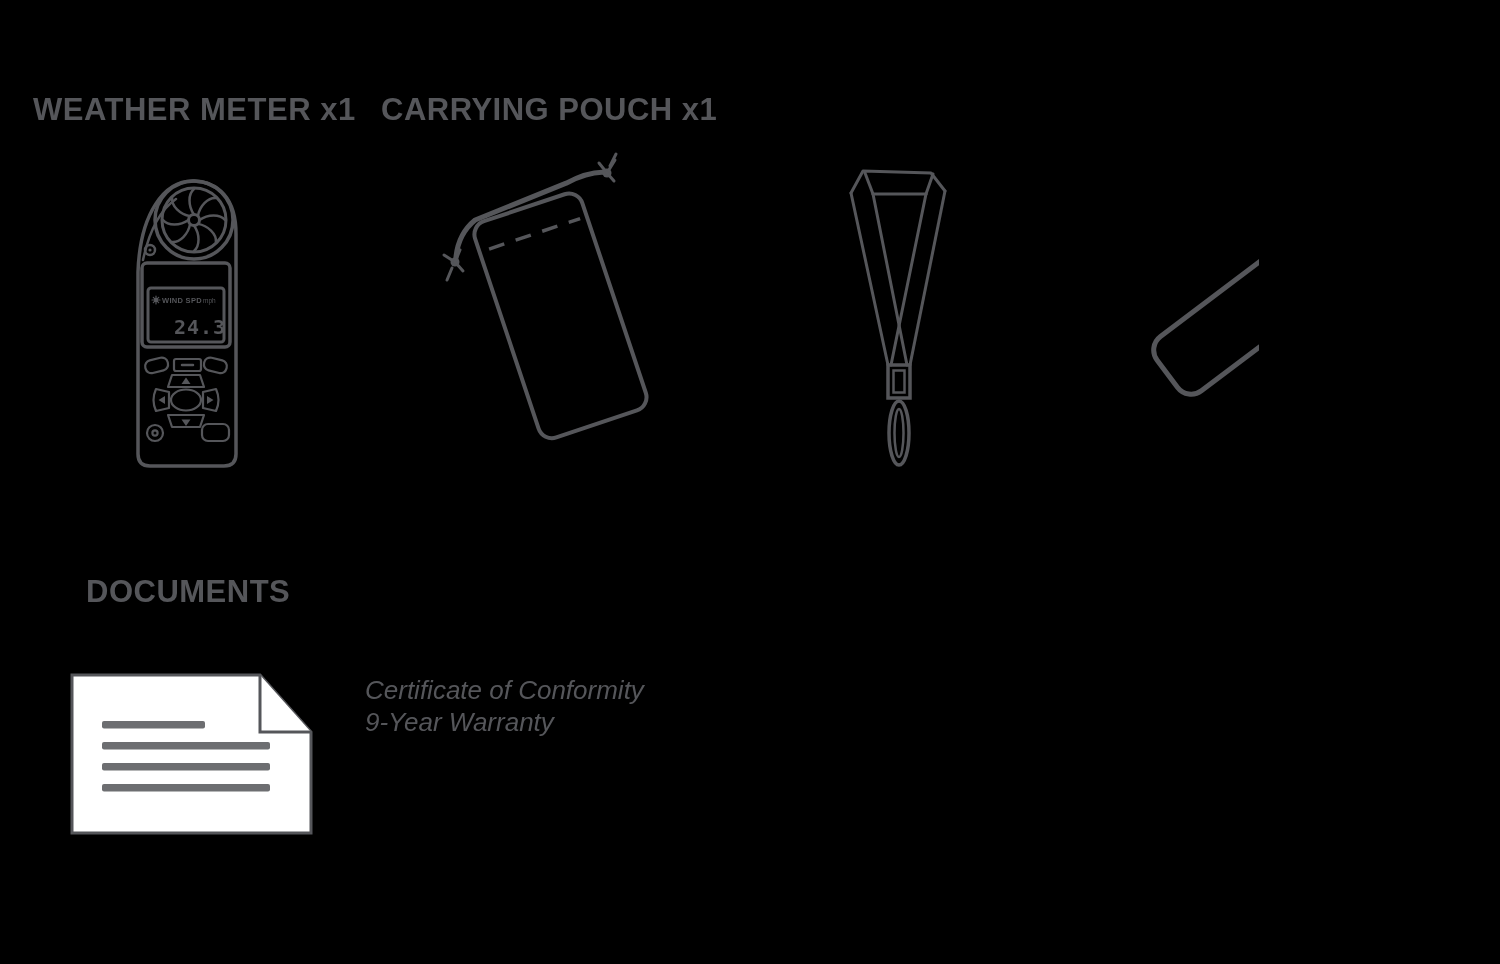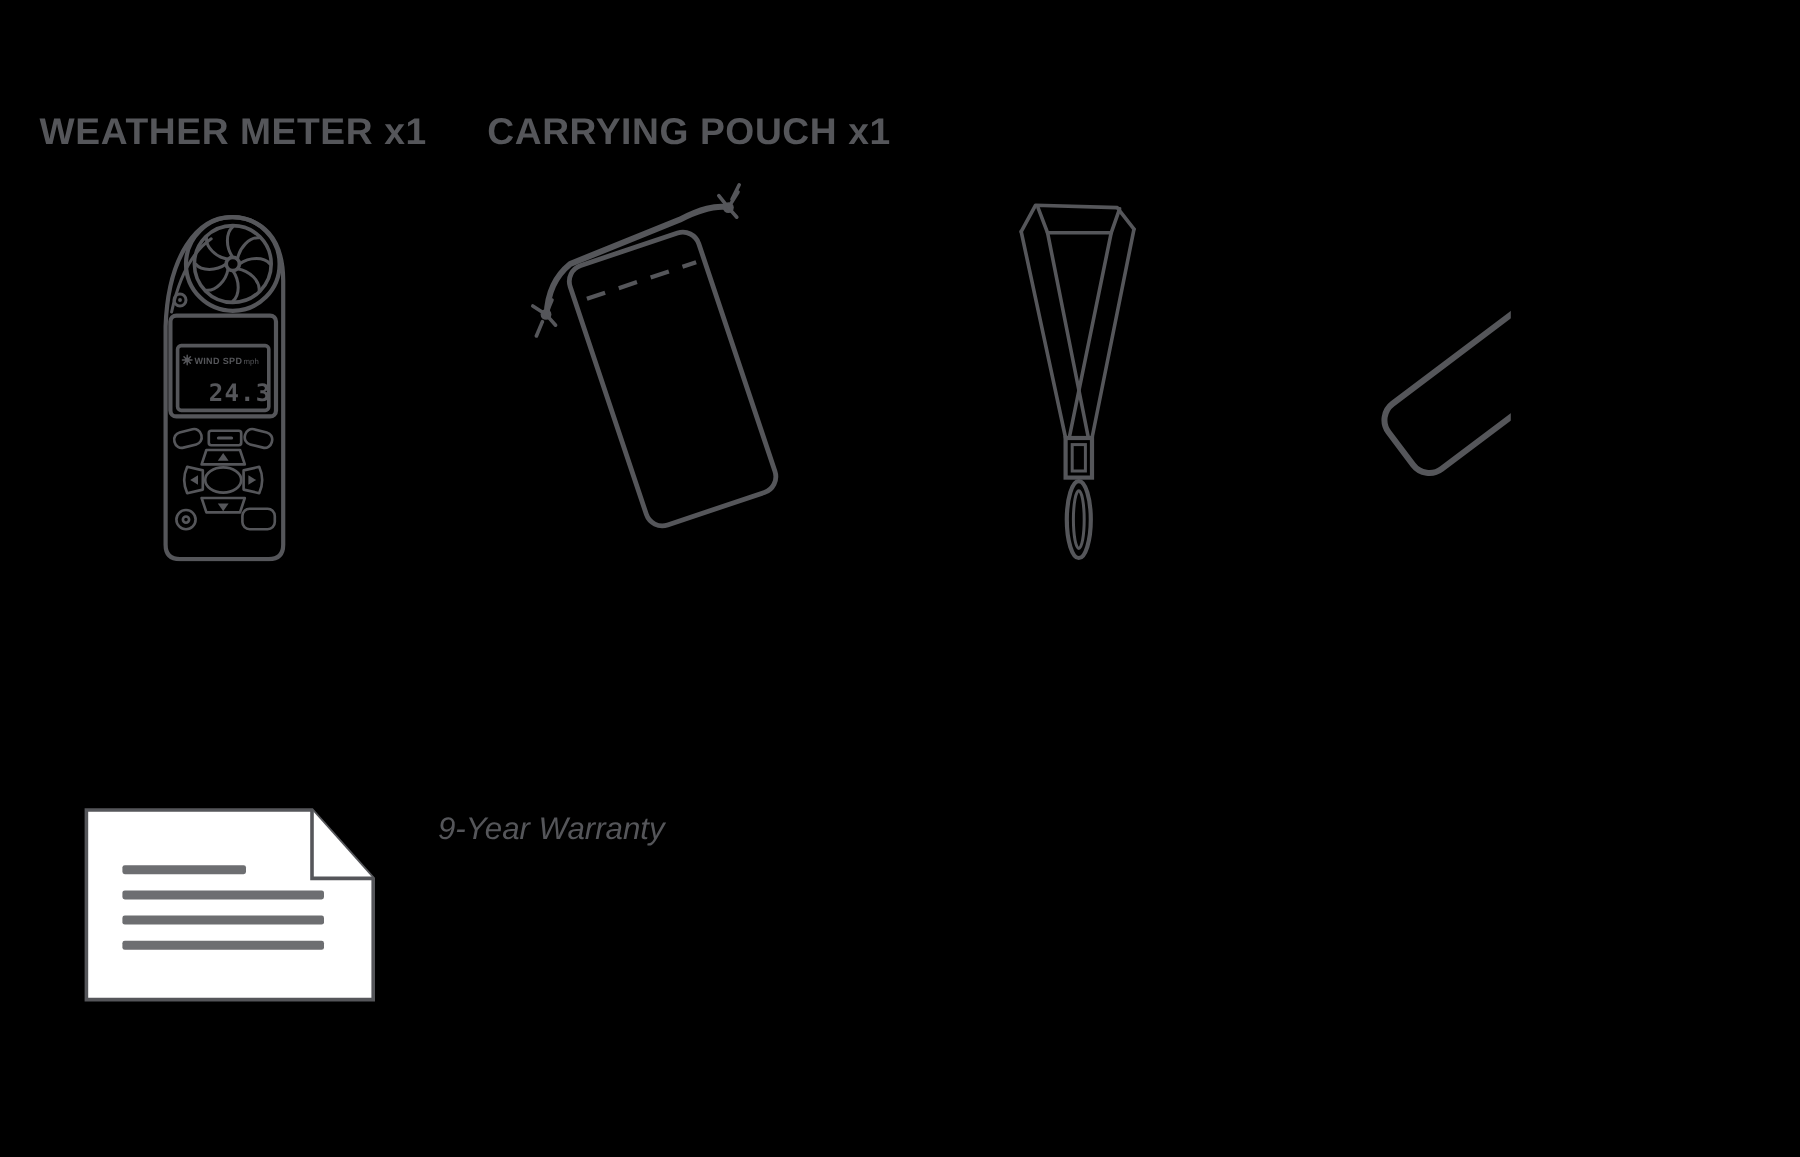--- a/index.html
+++ b/index.html
@@ -22,21 +22,21 @@
   .lcd-label{font-family:"Liberation Sans",sans-serif;font-weight:bold;font-size:7.5px;fill:var(--outline,#55565A);letter-spacing:.3px;}
   .lcd-unit{font-family:"Liberation Sans",sans-serif;font-size:6.5px;fill:var(--outline,#55565A);}
   .lcd-value{font-family:"DejaVu Sans Mono",monospace;font-weight:bold;font-size:20px;fill:var(--outline,#55565A);letter-spacing:1px;}
 </style>
 </head>
 <body>
 
 <div class="canvas">
 
   <div class="hdr" style="left:33px">WEATHER METER x1</div>
-  <div class="hdr" style="left:406px">CARRYING POUCH x1</div>
+  <div class="hdr" style="left:381px">CARRYING POUCH x1</div>
 
   <svg class="icon" style="left:130px;top:176px" width="112" height="292" viewBox="0 0 112 292">
     <g>
       <path class="s" stroke-width="3.5" d="M 8 278 Q 8 290 20 290 L 94 290 Q 106 290 106 278 L 106 58 C 106 22 88 6 64 5 C 34 4 10 38 8 96 Z"></path>
       <path class="s" stroke-width="2.5" d="M 13 84 C 19 56 30 34 46 23"></path>
       <circle class="s" stroke-width="2.5" cx="20" cy="74" r="5"></circle>
       <circle class="f" cx="20" cy="74" r="1.6"></circle>
     </g>
     <g>
       <circle class="s" stroke-width="3.5" cx="64" cy="44" r="39"></circle>
@@ -136,29 +136,31 @@
       <rect class="s" stroke-width="5" x="24" y="96" width="250" height="68" rx="17"></rect>
       <path class="s" stroke-width="4" d="M 236 96 V 164"></path>
       <path class="s" stroke-width="5" d="M 274 112 C 287 114 292 120 292 130 C 292 140 287 146 274 148"></path>
     </g>
     <g class="sq" stroke-width="5.5">
       <path d="M 211 75 H 231"></path>
       <path d="M 221 65 V 85"></path>
     </g>
   </svg>
 
+  <div class="docs-title">DOCUMENTS</div>
 
   <svg class="icon" style="left:70px;top:672px" width="244" height="164" viewBox="0 0 244 164">
     <path class="docfill" d="M 2 3 H 190 L 241 60 V 161 H 2 Z"></path>
     <path class="docfill" d="M 190 3 V 60 H 241"></path>
     <g>
       <rect class="docline" x="32" y="49" width="103" height="7.5" rx="2"></rect>
       <rect class="docline" x="32" y="70" width="168" height="7.5" rx="2"></rect>
       <rect class="docline" x="32" y="91" width="168" height="7.5" rx="2"></rect>
       <rect class="docline" x="32" y="112" width="168" height="7.5" rx="2"></rect>
     </g>
   </svg>
 
   <div class="includes">
+    <p>Certificate of Conformity</p>
     <p>9-Year Warranty</p>
   </div>
 
 </div>
 
 </body></html>

